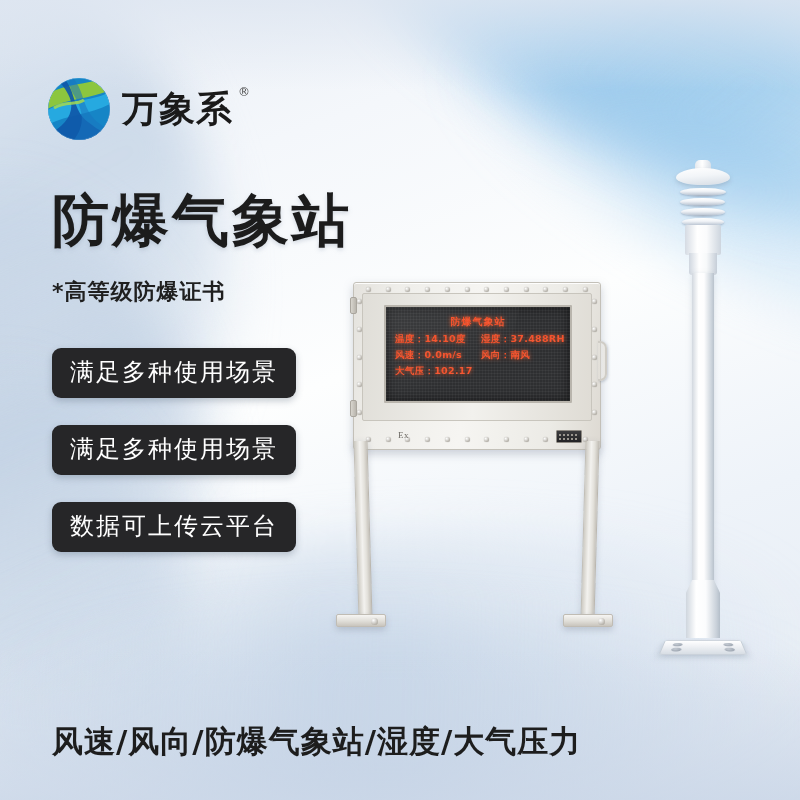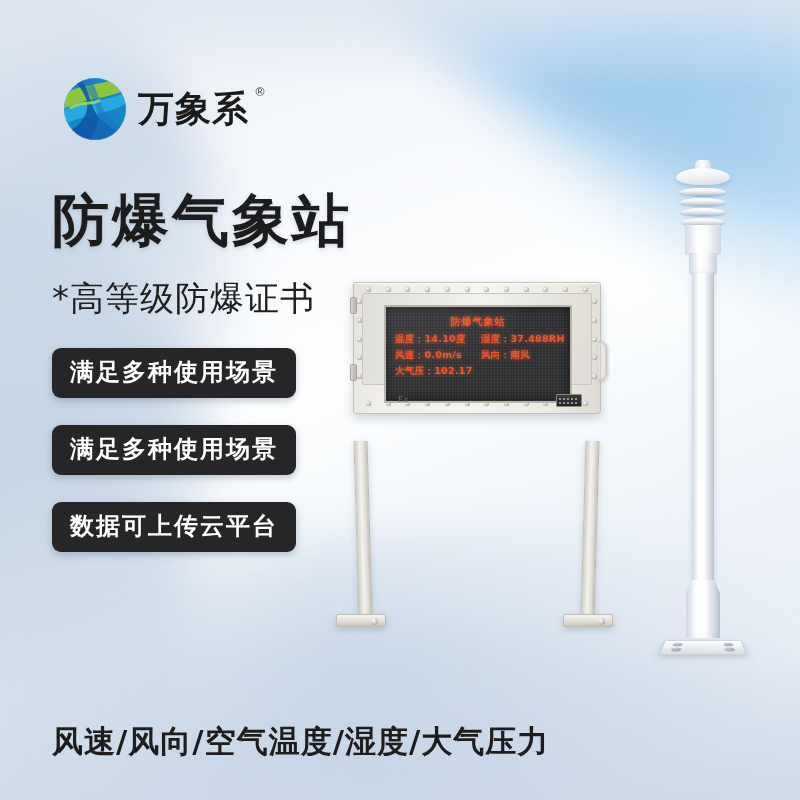--- a/index.html
+++ b/index.html
@@ -37,51 +37,51 @@
              background:linear-gradient(95deg,rgba(215,226,238,0) 0%,rgba(196,212,230,.55) 45%,rgba(215,226,238,0) 100%);
              transform:rotate(-4deg); }
   .sweep-h { width:900px; height:200px; left:-60px; top:620px;
              background:linear-gradient(92deg,rgba(208,221,236,0) 0%,rgba(186,204,226,.5) 50%,rgba(208,221,236,0) 100%); }
   .vignette-bottom { position:absolute; left:0; right:0; bottom:0; height:150px;
                      background:linear-gradient(to bottom,rgba(214,224,237,0) 0%,rgba(199,212,230,.75) 100%); }
   .vignette-top { position:absolute; left:0; right:0; top:0; height:90px;
                   background:linear-gradient(to bottom,rgba(222,230,241,.8) 0%,rgba(222,230,241,0) 100%); }
 
   
-  .logo-row { position:absolute; left:64px; top:78px; display:flex; align-items:center; }
+  .logo-row { position:absolute; left:48px; top:78px; display:flex; align-items:center; }
   .logo-mark { position:relative; width:62px; height:62px; border-radius:50%; overflow:hidden;
                background:radial-gradient(circle at 34% 30%,#25b4e8 0%,#1b86cf 42%,#1158a8 100%); }
   .logo-mark svg { position:absolute; inset:0; }
   .logo-text-wrap { position:relative; margin-left:12px; }
   .logo-text { font-size:36px; font-weight:bold; color:#1a1a1a; letter-spacing:1px;
                font-family:"DejaVu Sans","Liberation Sans",sans-serif; line-height:1; }
   .logo-reg { position:absolute; right:-17px; top:-6px; font-size:12px; color:#4a4a4a; }
 
   
   .headline { position:absolute; left:52px; top:192px; font-size:57px; font-weight:bold;
               color:#1c1c1c; letter-spacing:3px; line-height:1;
               text-shadow:0 2px 4px rgba(140,155,175,.35); }
-  .subhead { position:absolute; left:52px; top:281px; font-size:34px; font-weight:normal;
+  .subhead { position:absolute; left:52px; top:281px; font-size:22px; font-weight:bold;
              color:#1f1f1f; letter-spacing:1px; line-height:1; }
 
   
   .pills { position:absolute; left:52px; top:348px; display:flex; flex-direction:column; gap:27px; }
   .pill { display:inline-block; align-self:flex-start; background:#262628; color:#ffffff;
-          font-size:24px; font-weight:bold; letter-spacing:2px; line-height:1;
+          font-size:24px; font-weight:normal; letter-spacing:2px; line-height:1;
           padding:12px 18px 14px 18px; border-radius:9px;
           box-shadow:0 3px 7px rgba(70,85,105,.3); }
 
   
   .caption { position:absolute; left:52px; top:726px; font-size:31px; font-weight:bold;
              color:#1d1d1d; letter-spacing:1px; line-height:1; }
 
   
   .product { position:absolute; left:318px; top:120px; width:470px; height:560px; }
 
-  .cabinet { position:absolute; left:35px; top:162px; width:248px; height:132px;
+  .cabinet { position:absolute; left:35px; top:162px; width:248px; height:168px;
              background:linear-gradient(100deg,#e4e2dd 0%,#efeeea 16%,#f6f5f2 48%,#ecebe6 80%,#ddd9d2 100%);
              border:1px solid #c3c0b8; border-radius:3px;
              box-shadow:0 4px 10px rgba(120,130,148,.35), inset 0 1px 0 rgba(255,255,255,.9); }
   .cab-inner-frame { position:absolute; left:8px; top:10px; right:8px; bottom:28px;
                      background:linear-gradient(95deg,#e0ded8,#f2f1ed 50%,#dfdcd5);
                      border:1px solid #c8c5bd; border-radius:2px; }
   .screen { position:absolute; left:30px; top:22px; width:188px; height:98px;
             background:#2e2f31; border:2px solid #b9b5ad; border-radius:1px;
             overflow:hidden;
             box-shadow:inset 0 0 12px rgba(0,0,0,.6); }
@@ -334,15 +334,15 @@
       <div class="pole-flare"></div>
       <div class="base-plate">
         <i class="base-hole bh1"></i>
           <i class="base-hole bh2"></i>
         <i class="base-hole bh3"></i>
           <i class="base-hole bh4"></i>
       </div>
     </div>
   </div>
 
-  <div class="caption">风速/风向/空气温度/湿度/大气压力</div>
+  <div class="caption">风速/风向/防爆气象站/湿度/大气压力</div>
 
 </div>
 
 </body></html>

